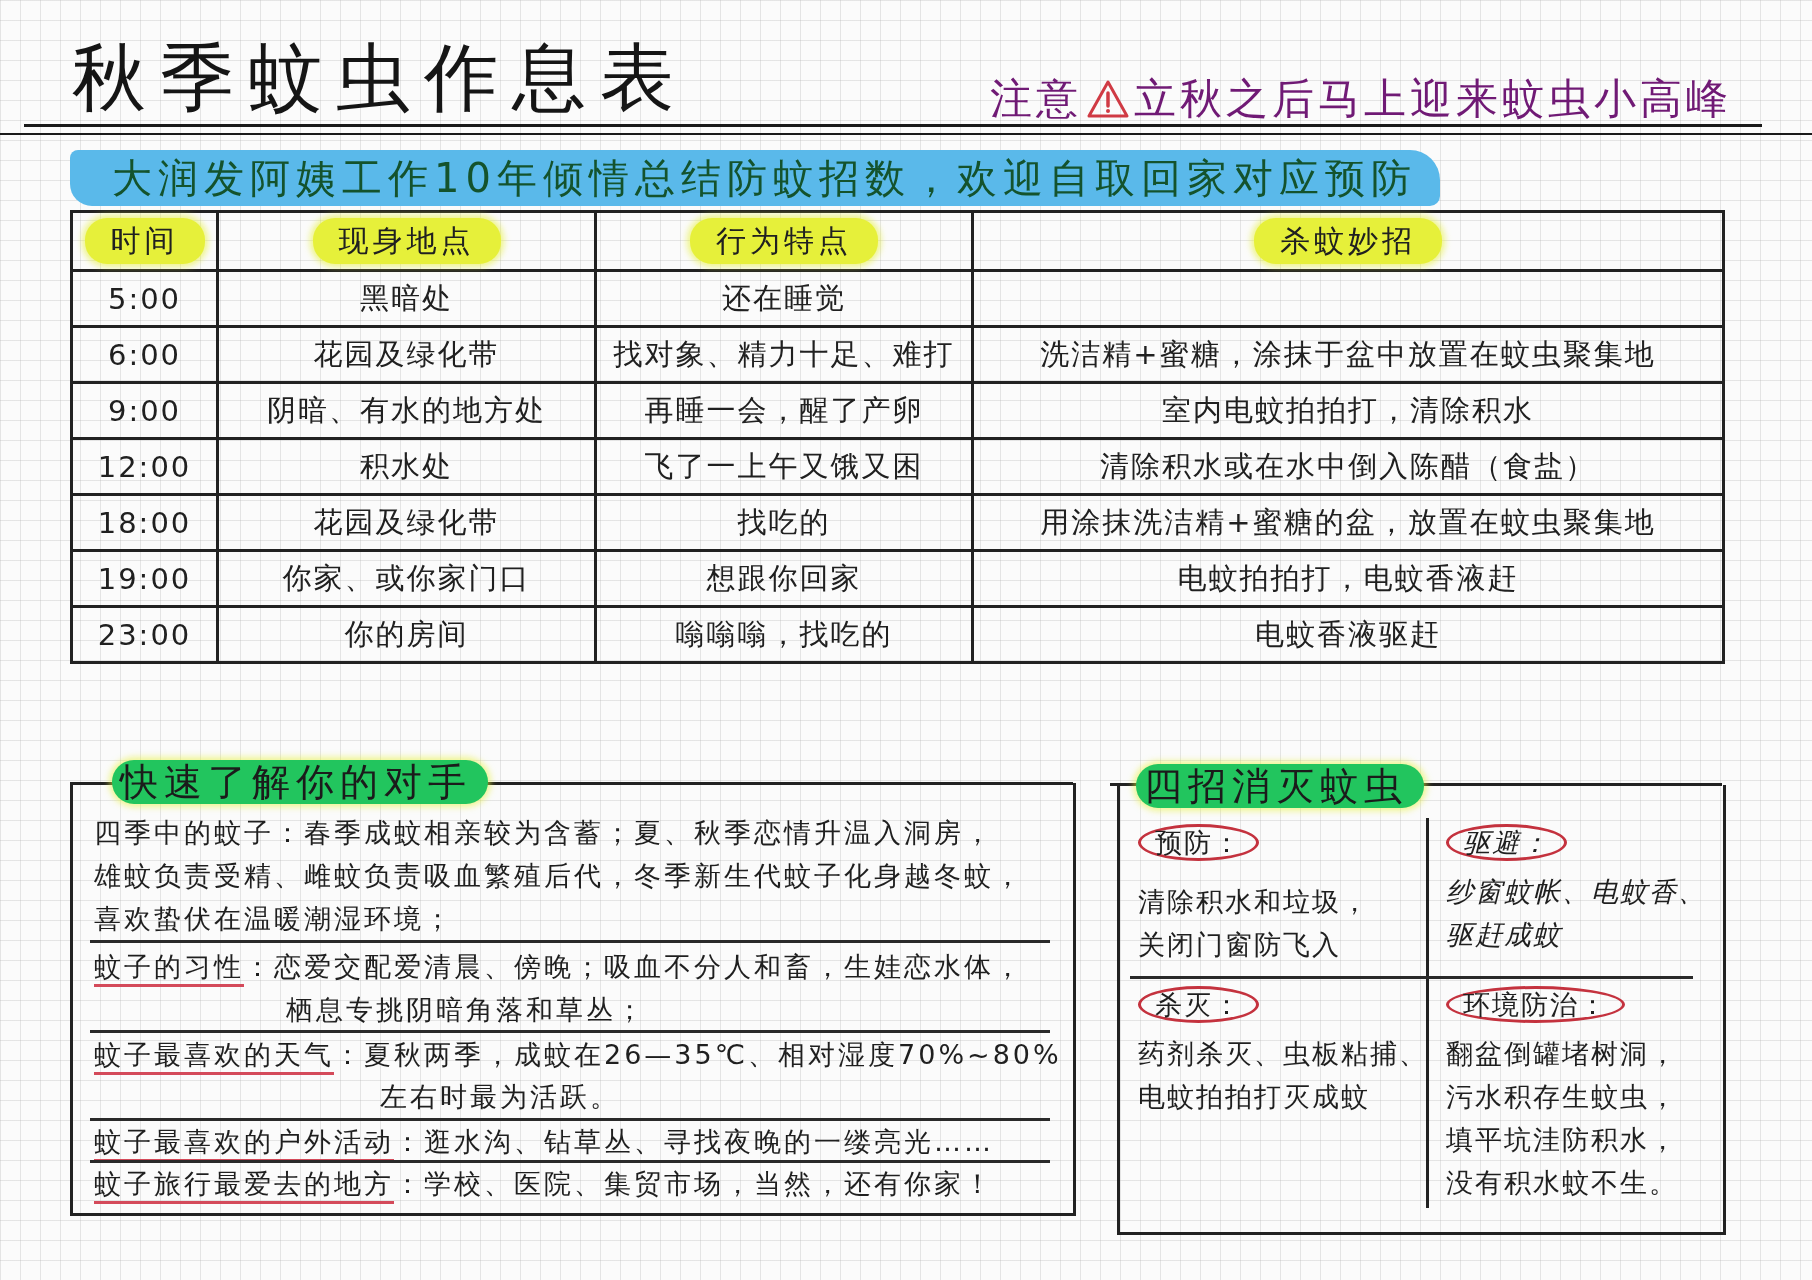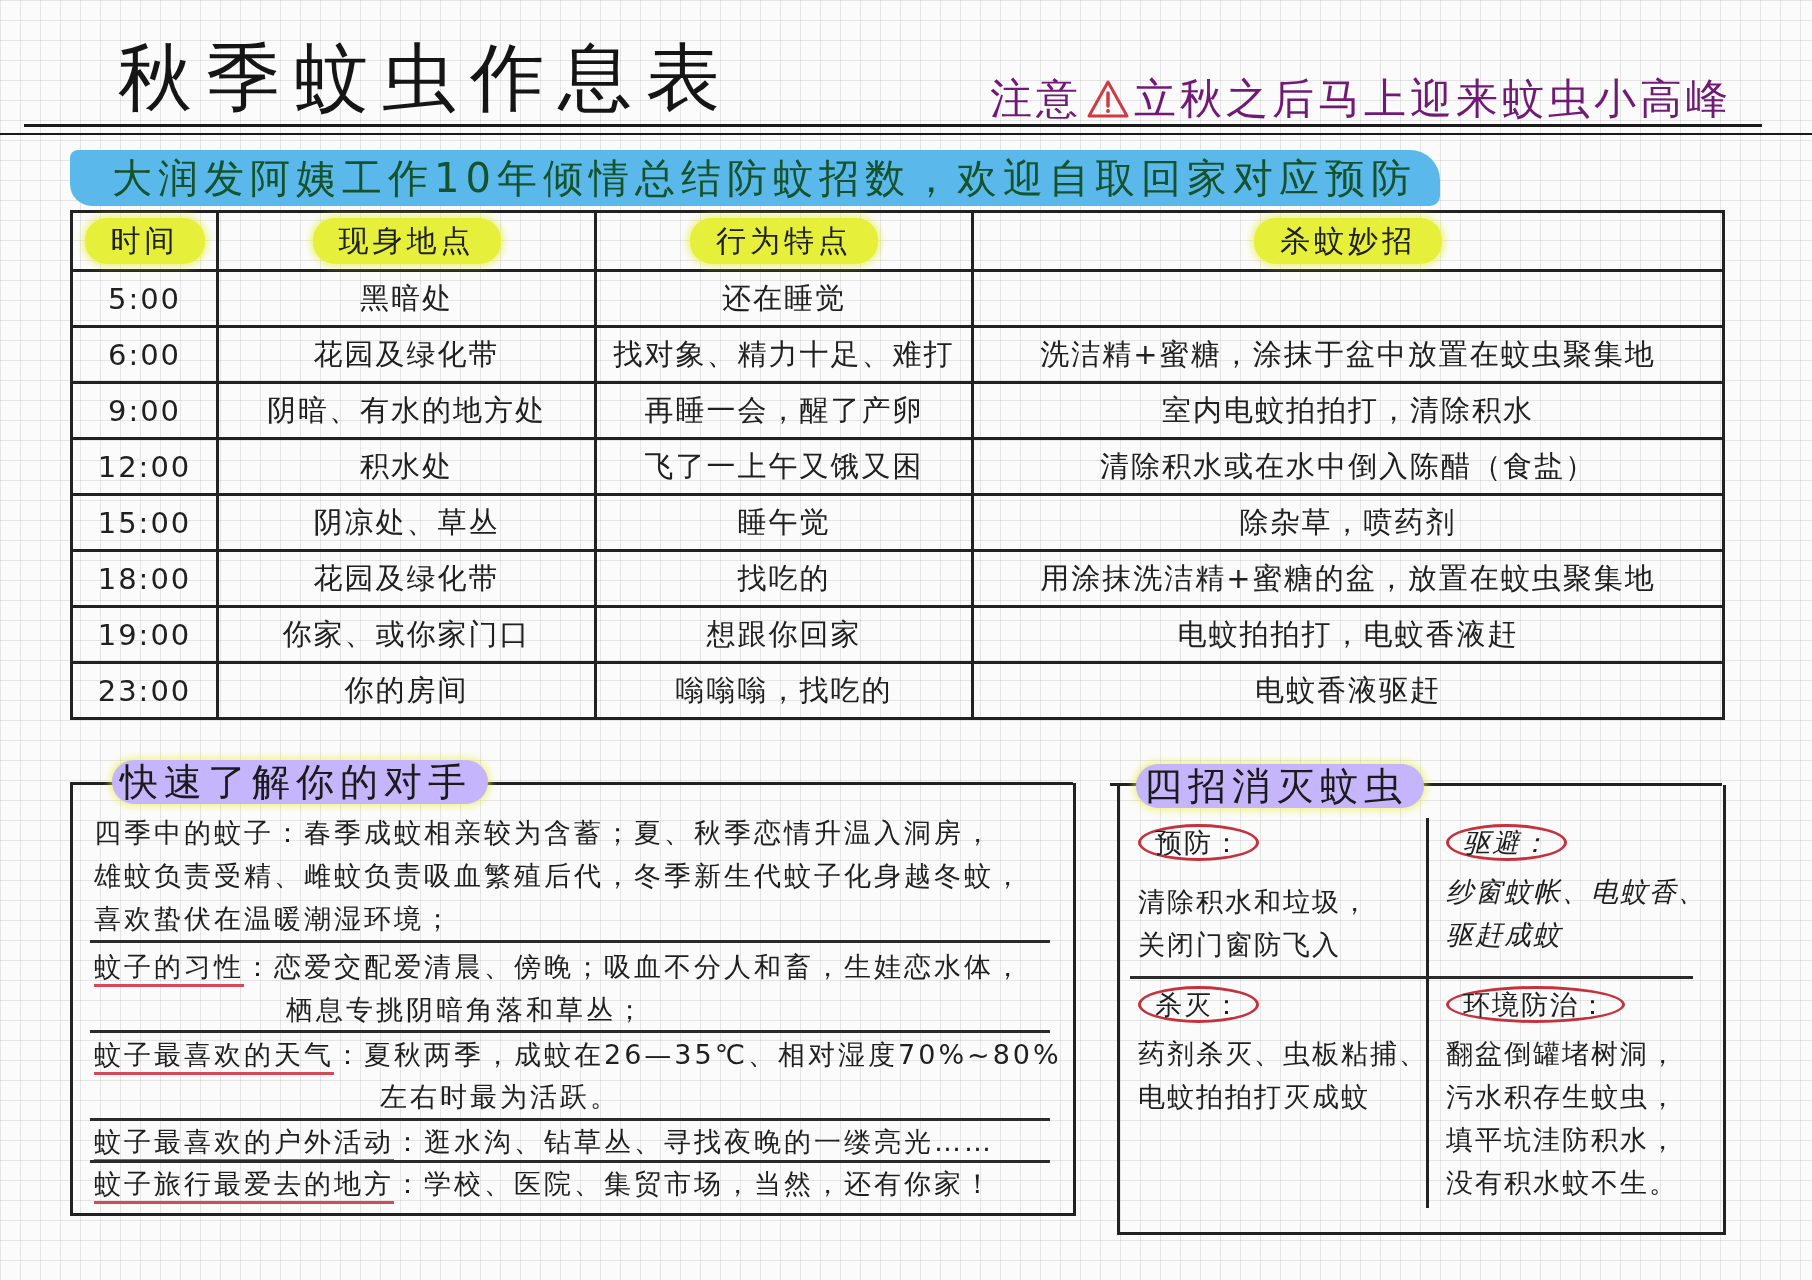--- a/index.html
+++ b/index.html
@@ -13,21 +13,20 @@
       font-family: "DejaVu Sans", sans-serif;
       color: #1c1c1c;
     }
     .abs { position: absolute; }
 
     
     .title {
       left: 72px; top: 40px; font-size: 74px; letter-spacing: 14px;
       font-family: "DejaVu Serif", serif; font-weight: normal; color: #151515;
       line-height: 1;
-      margin-left: 46px;
     }
     .warn {
       left: 990px; top: 78px; font-size: 42px; color: #701a75; letter-spacing: 4px;
       line-height: 1; white-space: nowrap; display: flex; align-items: center;
     }
     .warn-icon {
       display: inline-block; width: 44px; height: 40px; margin: 0 4px; position: relative;
     }
     .hr1 { left: 24px; top: 124px; width: 1738px; height: 3px; background: #1a1a1a; }
     .hr2 { left: 0px; top: 133px; width: 1812px; height: 2px; background: #1a1a1a; }
@@ -63,21 +62,21 @@
     .col-time { width: 146px; }
     .col-loc { width: 378px; }
     .col-beh { width: 377px; }
 
     
     .lbox { left: 70px; top: 783px; width: 1000px; height: 430px;
       border-left: 3px solid #222; border-right: 3px solid #222; border-bottom: 3px solid #222; }
     .lbox-top { left: 70px; top: 782px; width: 1003px; height: 3px; background: #222; }
     .section-title {
       font-size: 38px; letter-spacing: 6px; color: #1b1b1b; line-height: 44px;
-      background: #c4b5fd; padding: 0 16px 0 8px; border-radius: 24px;
+      background: #22c55e; padding: 0 16px 0 8px; border-radius: 24px;
       box-shadow: 0 0 6px 3px rgba(230,240,58,0.55); white-space: nowrap;
     }
     .lbox-title { left: 112px; top: 760px; }
     .para { font-size: 27px; letter-spacing: 3px; line-height: 43px; color: #1f1f1f; white-space: nowrap; }
     .intro { left: 94px; top: 811px; }
     .divider { height: 3px; background: #2a2a2a; }
     .label-red { border-bottom: 3px solid #d44a5a; padding-bottom: 2px; }
     .line-item { left: 94px; white-space: nowrap; }
     .indent-1 { left: 286px; }
     .indent-2 { left: 380px; }
@@ -150,26 +149,20 @@
       <td>再睡一会，醒了产卵</td>
       <td>室内电蚊拍拍打，清除积水</td>
     </tr>
     <tr>
       <td class="time-cell">12:00</td>
       <td>积水处</td>
       <td>飞了一上午又饿又困</td>
       <td>清除积水或在水中倒入陈醋（食盐）</td>
     </tr>
     <tr>
-      <td class="time-cell">15:00</td>
-      <td>阴凉处、草丛</td>
-      <td>睡午觉</td>
-      <td>除杂草，喷药剂</td>
-    </tr>
-    <tr>
       <td class="time-cell">18:00</td>
       <td>花园及绿化带</td>
       <td>找吃的</td>
       <td>用涂抹洗洁精+蜜糖的盆，放置在蚊虫聚集地</td>
     </tr>
     <tr>
       <td class="time-cell">19:00</td>
       <td>你家、或你家门口</td>
       <td>想跟你回家</td>
       <td>电蚊拍拍打，电蚊香液赶</td>

